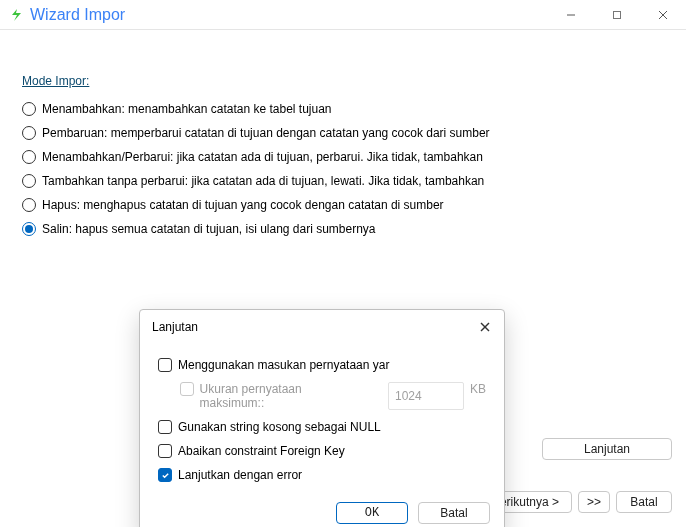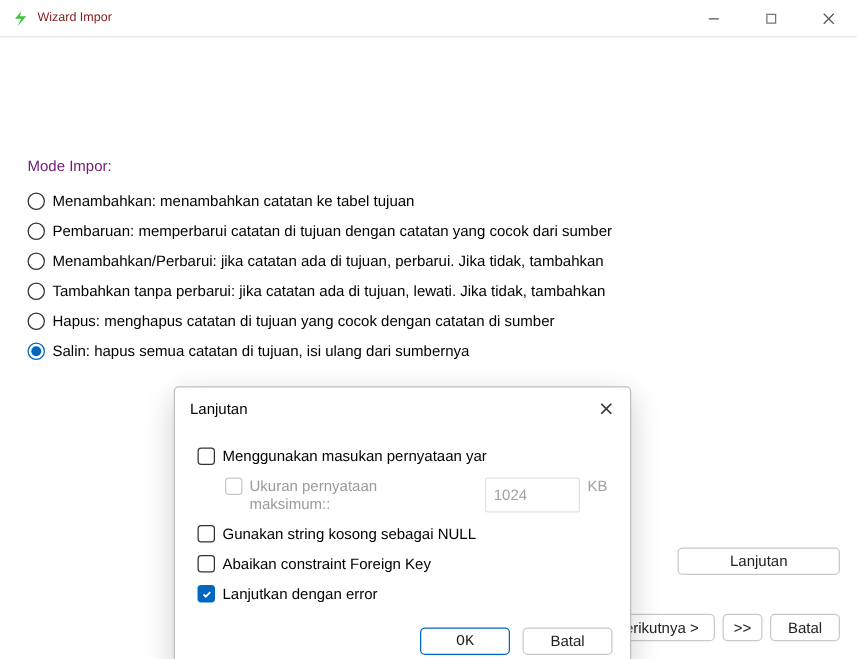--- a/index.html
+++ b/index.html
@@ -22,43 +22,44 @@
     border-bottom: 1px solid #e5e5e5;
     background: #fff;
     padding-left: 8px;
   }
   .titlebar .app-icon {
     width: 16px; height: 16px;
     margin-right: 6px;
     display: flex; align-items: center; justify-content: center;
   }
   .titlebar .title-text {
-    color: #7f1d1d;
-    font-size: 10px;
+    color: #3b82f6;
+    font-size: 16px;
   }
   .titlebar .spacer { flex: 1; }
   .winbtn {
     width: 46px; height: 30px;
     display: flex; align-items: center; justify-content: center;
     color: #555;
   }
   .winbtn svg { width: 10px; height: 10px; }
 
   
   .content {
     padding: 20px 22px 0 22px;
   }
   .heading {
     color: #1a6fd6;
     font-size: 15px;
   }
   .section-label {
-    margin-top: 76px;
-    font-size: 12px;
-    color: #701a75;
+    margin-top: 24px;
+    font-size: 12px;
+    color: #0c4a6e;
+    text-decoration: underline;
   }
 
   .radio-group { margin-top: 14px; }
   .radio-row {
     display: flex;
     align-items: center;
     margin-bottom: 10px;
     font-size: 12px;
     color: #000;
   }

